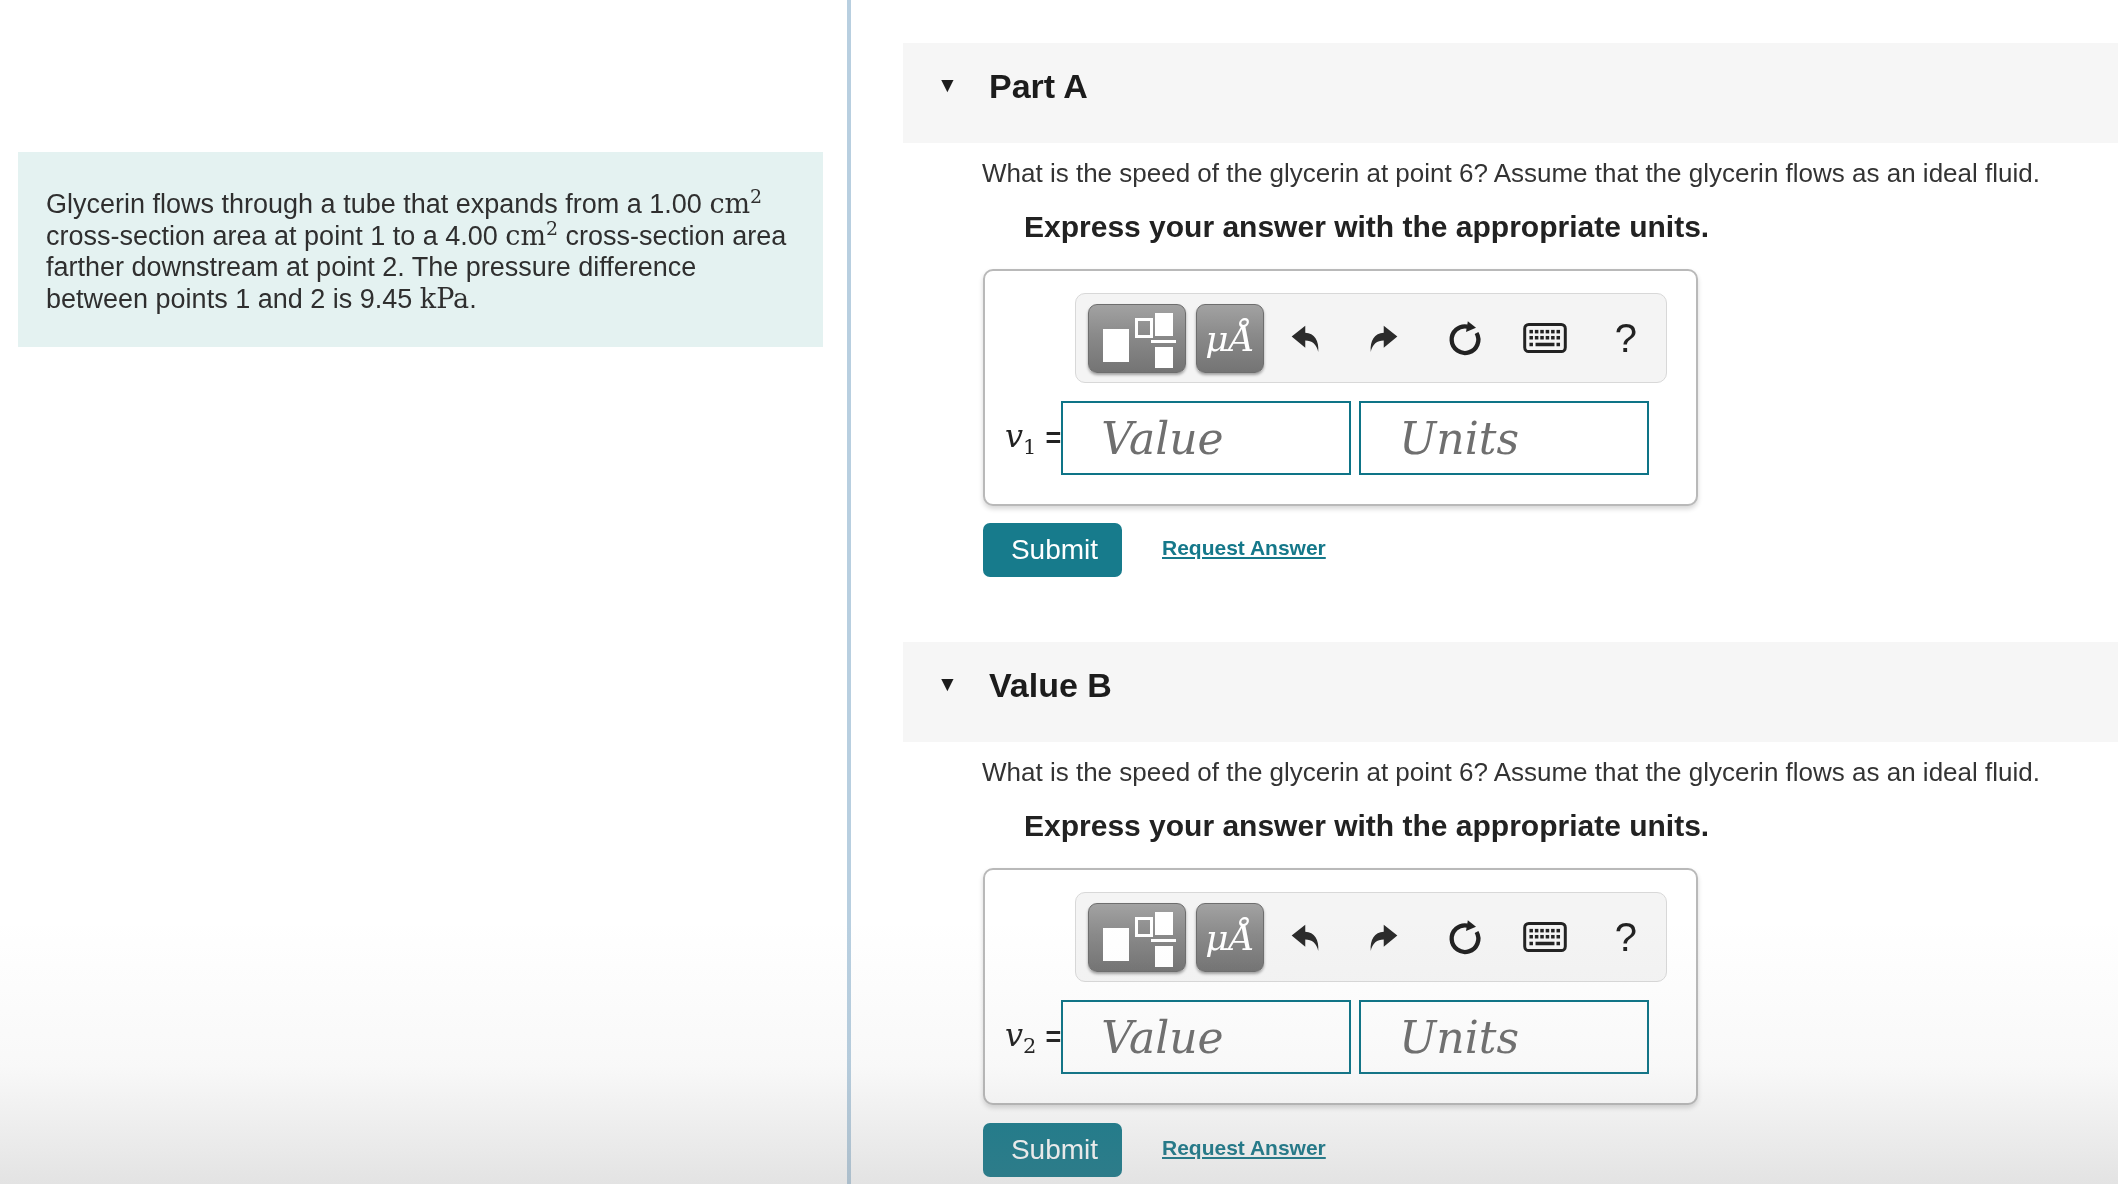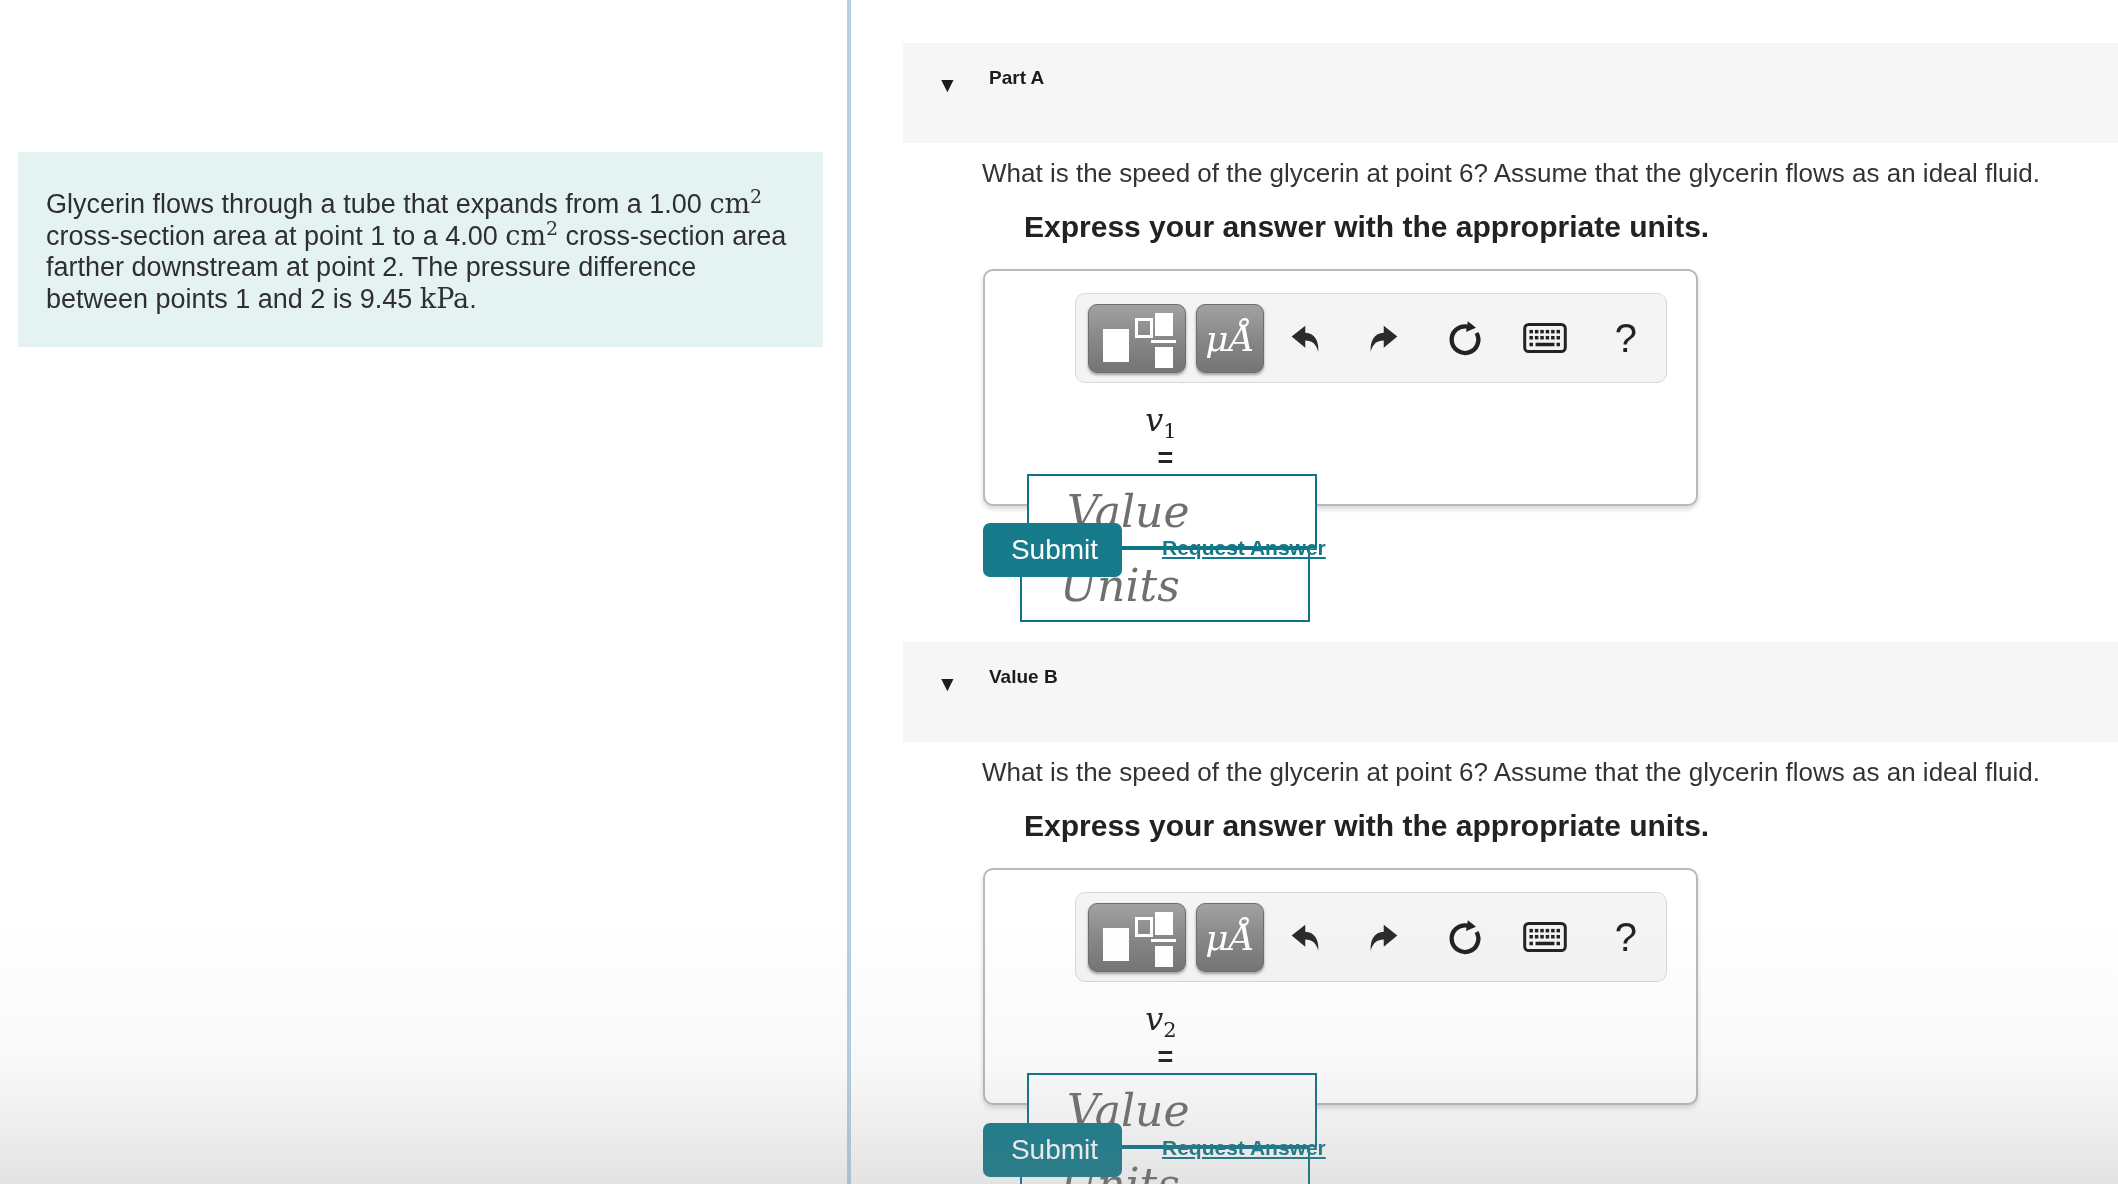--- a/index.html
+++ b/index.html
@@ -13,21 +13,21 @@
   .problem-text{margin:0;font-size:27px;line-height:31px;color:#2f2f2f;}
   .math-unit{font-family:"DejaVu Serif","Liberation Serif",serif;}
   .problem-text sup{font-family:"DejaVu Serif","Liberation Serif",serif;font-size:19px;line-height:0;}
 
   .divider{position:absolute;left:847px;top:0;width:4px;height:1184px;background:#b8cfe0;}
 
   
   .part-header{position:absolute;left:903px;right:0;height:100px;background:#f6f6f6;}
   .ph-a{top:43px;} .ph-b{top:642px;}
   .part-toggle{position:absolute;left:34px;top:30px;font-size:21px;color:#1c1c1c;cursor:pointer;}
-  .part-label{position:absolute;left:86px;top:24px;font-size:19px;font-weight:bold;color:#1c1c1c;}
+  .part-label{position:absolute;left:86px;top:24px;font-size:34px;font-weight:bold;color:#1c1c1c;}
 
   
   .question{position:absolute;left:982px;font-size:26px;color:#333;white-space:nowrap;}
   .q-a{top:158px;} .q-b{top:757px;}
   .instruction{position:absolute;left:982px;font-size:30px;font-weight:bold;color:#222;white-space:nowrap;margin-left:42px;}
   .i-a{top:210px;} .i-b{top:809px;}
 
   
   .answer-box{position:absolute;left:983px;width:711px;height:233px;background:#fff;
               border:2px solid #b9b9b9;border-radius:10px;box-shadow:0 3px 5px rgba(0,0,0,0.16);}
@@ -46,27 +46,27 @@
   .tpl-big{left:14px;top:24px;width:26px;height:33px;}
   .tpl-small{left:46px;top:13px;width:12px;height:14px;background:transparent;border:3px solid #fff;}
   .tpl-top{left:66px;top:8px;width:18px;height:23px;}
   .tpl-line{left:62px;top:35px;width:25px;height:3px;}
   .tpl-bottom{left:66px;top:42px;width:18px;height:21px;}
 
   .tb-icon{flex:1;display:flex;align-items:center;justify-content:center;cursor:pointer;}
   .tb-icon svg{display:block;}
   .help-glyph{font-size:40px;color:#222;font-family:"Liberation Sans",sans-serif;}
 
-  .answer-row{position:absolute;left:20px;top:130px;display:flex;align-items:center;flex-direction:column;}
+  .answer-row{position:absolute;left:20px;top:130px;display:flex;align-items:center;}
   .var-label{font-family:"DejaVu Serif","Liberation Serif",serif;font-style:italic;
              font-size:32px;color:#222;}
   .var-label sub{font-style:normal;font-size:21px;}
   .eq-sign{font-size:27px;color:#222;margin:0 0 0 9px;font-weight:600;}
   .ans-input{box-sizing:border-box;width:290px;height:74px;border:2px solid #0e7487;border-radius:0;
-             margin-left:22px;background:#fff;padding:0 10px 0 38px;
+             background:#fff;padding:0 10px 0 38px;
              font-family:"DejaVu Serif","Liberation Serif",serif;font-style:italic;
              font-size:44px;color:#444;outline:none;}
   .ans-input + .ans-input{margin-left:8px;}
   .ans-input::placeholder{color:#6f6f6f;font-style:italic;opacity:1;}
 
   
   .submit-btn{position:absolute;left:983px;width:139px;height:54px;background:#177b8c;color:#fff;
               border:none;border-radius:7px;font-family:"Liberation Sans",sans-serif;
               font-size:28px;cursor:pointer;padding-left:10px;}
   .sb-a{top:523px;} .sb-b{top:1123px;}

